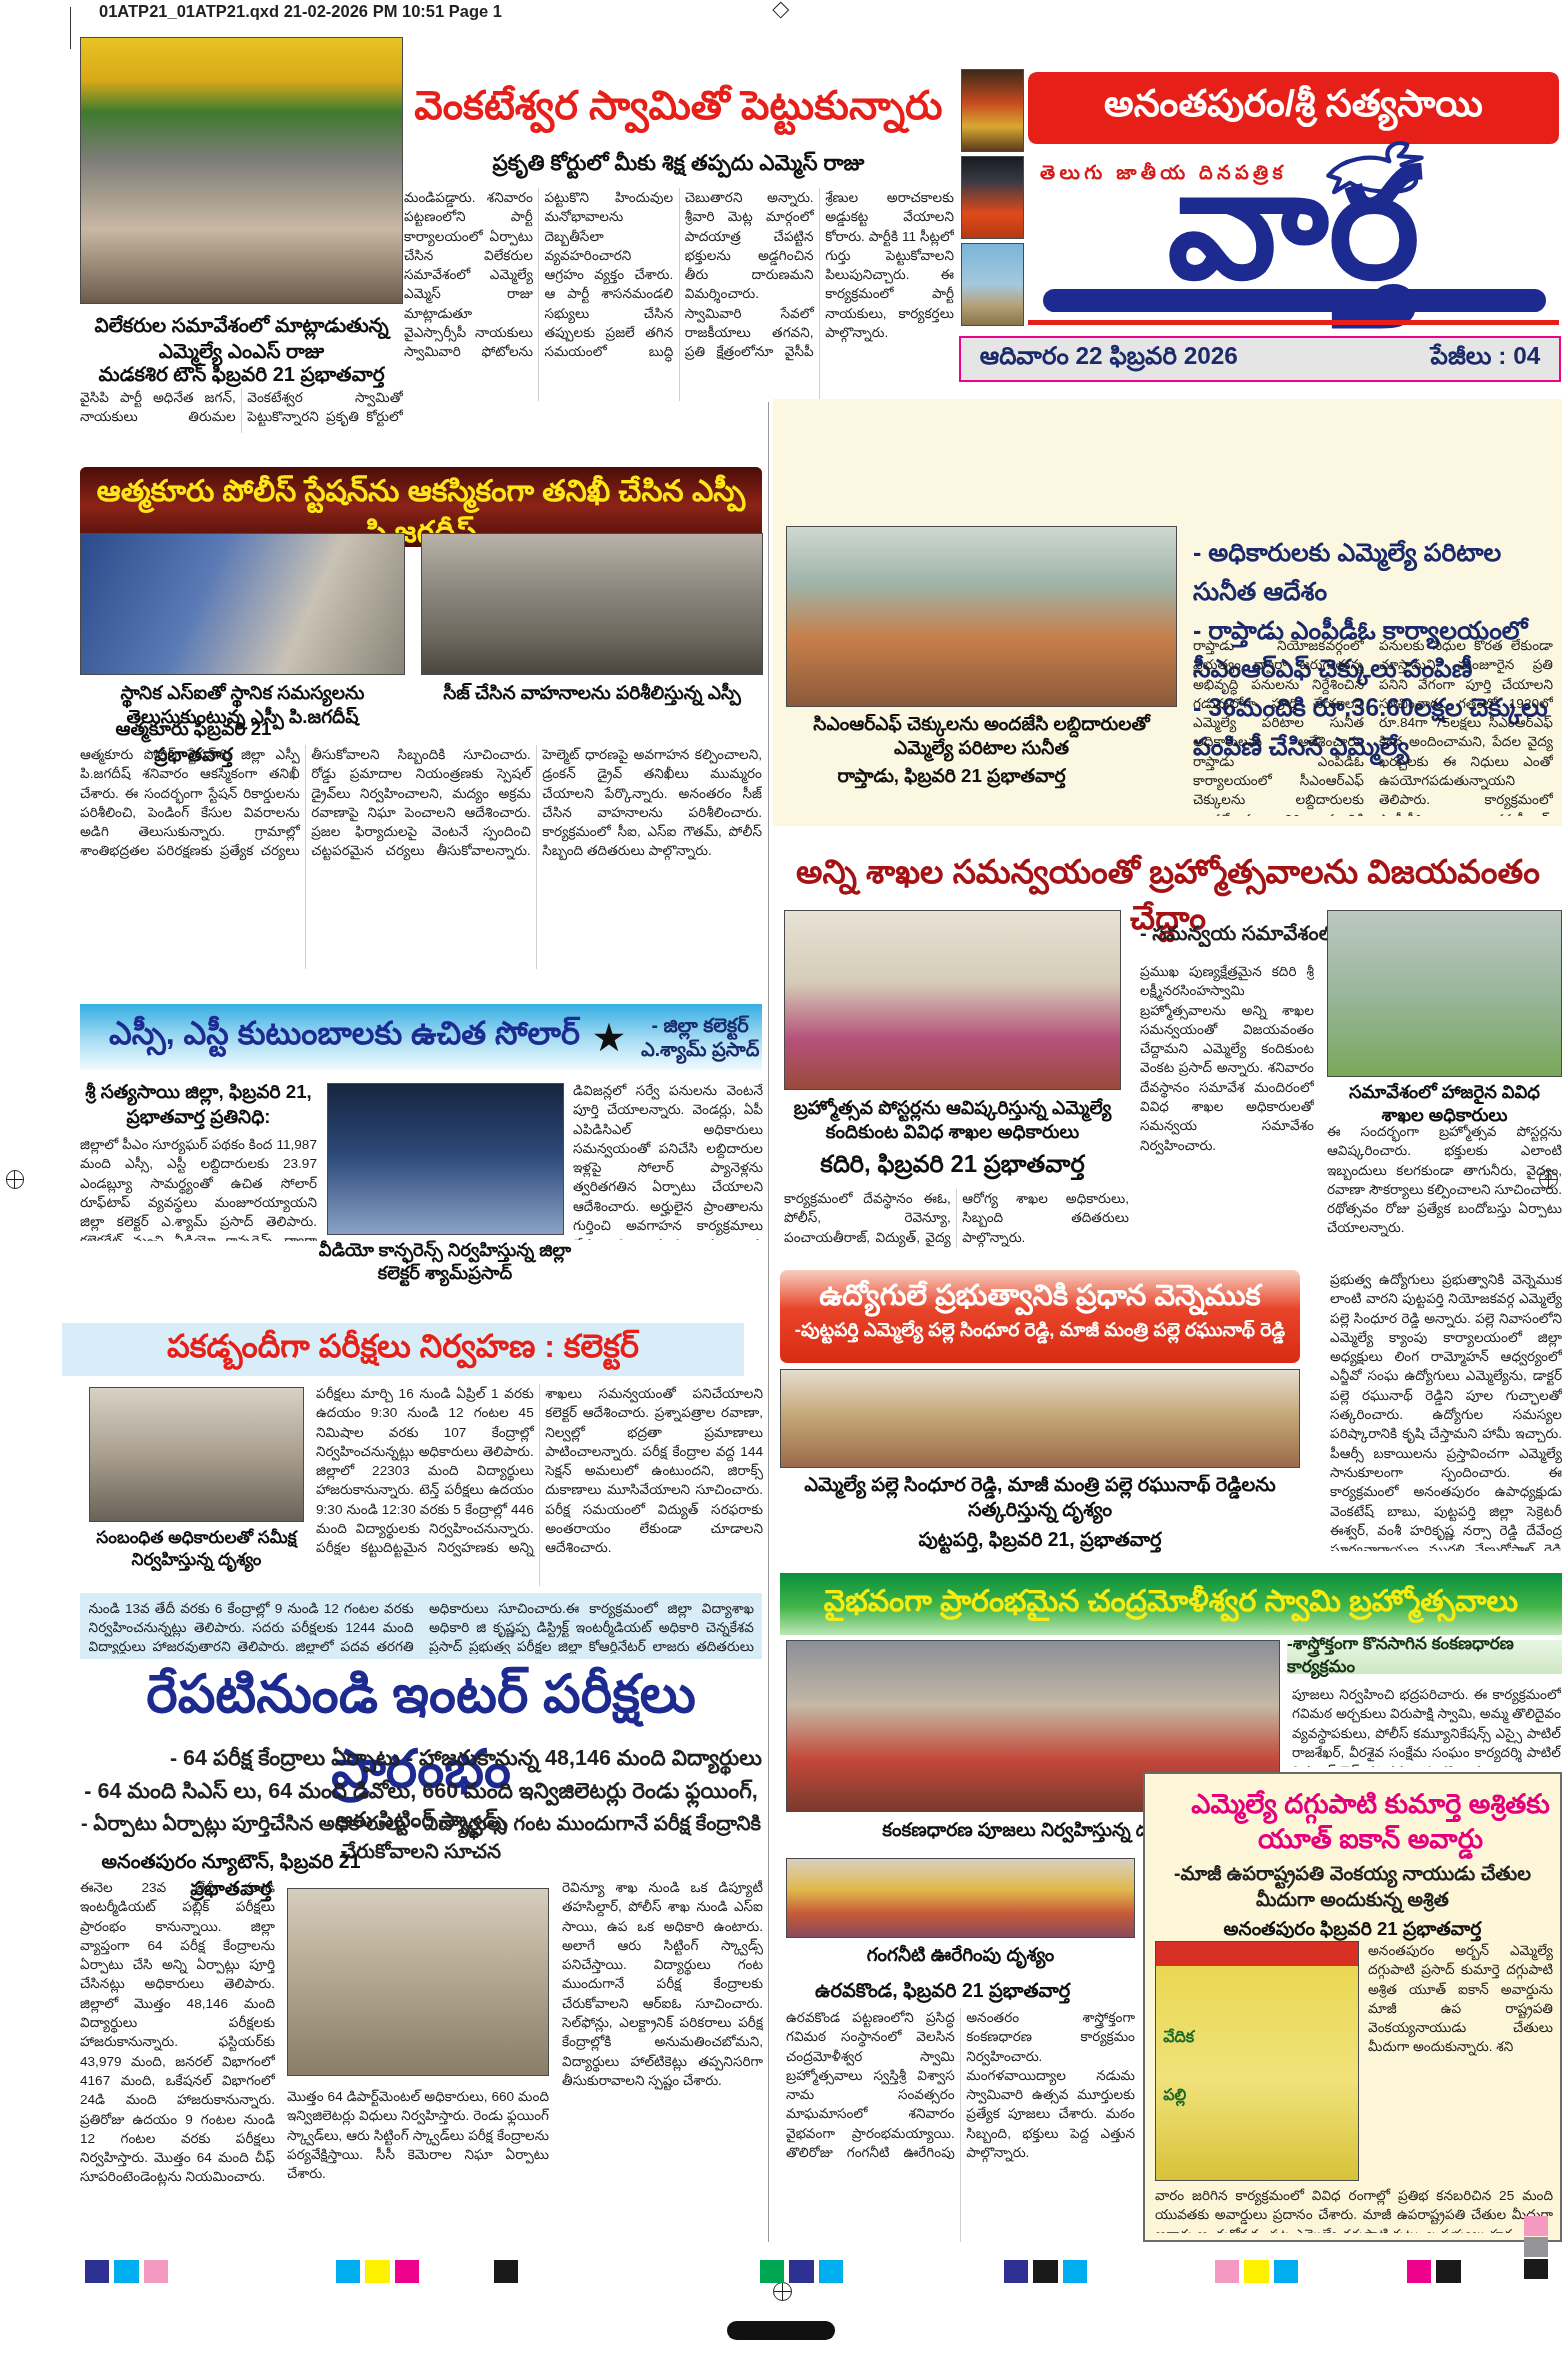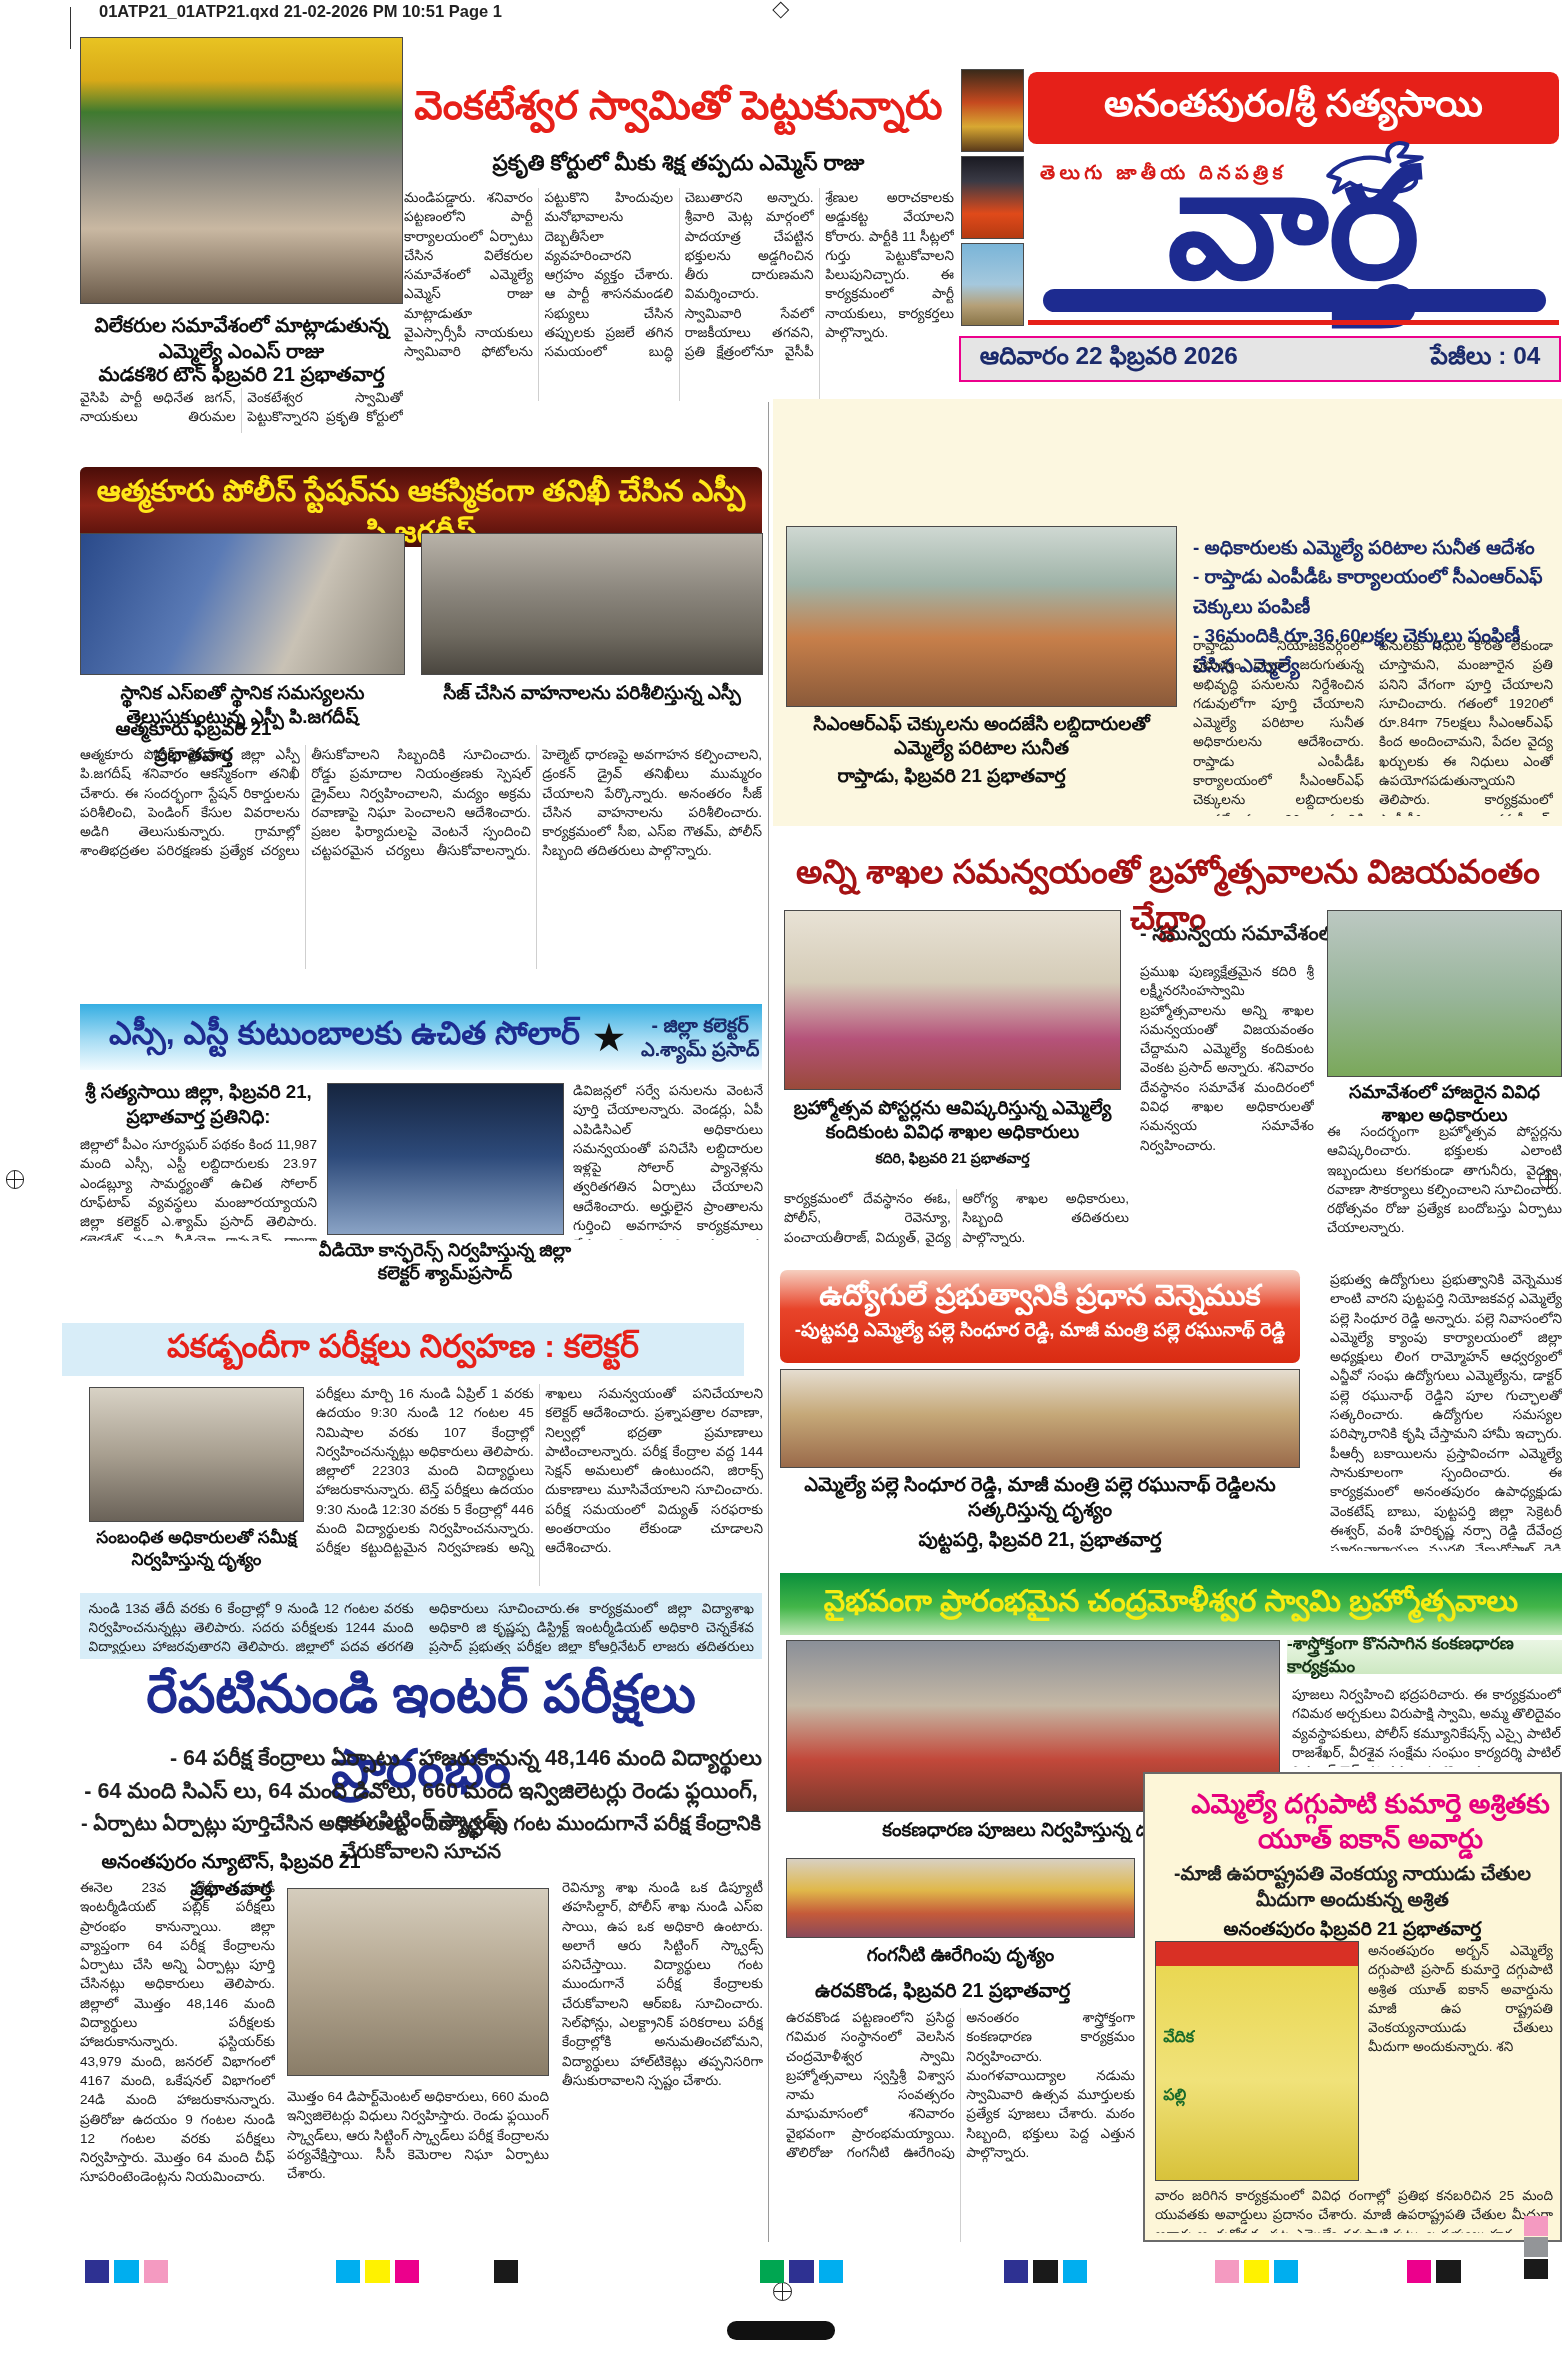--- a/index.html
+++ b/index.html
@@ -98,32 +98,32 @@
   <div class="abs photo ph-vehicles" style="left:421px;top:533px;width:342px;height:142px;"></div>
   <div class="abs caption" style="left:80px;top:681px;width:325px;">స్థానిక ఎస్ఐతో స్థానిక సమస్యలను తెలుసుకుంటున్న ఎస్పీ పి.జగదీష్</div>
   <div class="abs caption" style="left:421px;top:681px;width:342px;">సీజ్ చేసిన వాహనాలను పరిశీలిస్తున్న ఎస్పీ</div>
   <div class="abs dateline" style="left:80px;top:718px;width:227px;font-size:18.7px;">ఆత్మకూరు ఫిబ్రవరి 21 ప్రభాతవార్త</div>
   <div class="abs body-text cols3" style="left:80px;top:745px;width:682px;height:224px;overflow:hidden;">ఆత్మకూరు పోలీస్ స్టేషన్‌ను జిల్లా ఎస్పీ పి.జగదీష్ శనివారం ఆకస్మికంగా తనిఖీ చేశారు. ఈ సందర్భంగా స్టేషన్ రికార్డులను పరిశీలించి, పెండింగ్ కేసుల వివరాలను అడిగి తెలుసుకున్నారు. గ్రామాల్లో శాంతిభద్రతల పరిరక్షణకు ప్రత్యేక చర్యలు తీసుకోవాలని సిబ్బందికి సూచించారు. రోడ్డు ప్రమాదాల నియంత్రణకు స్పెషల్ డ్రైవ్‌లు నిర్వహించాలని, మద్యం అక్రమ రవాణాపై నిఘా పెంచాలని ఆదేశించారు. ప్రజల ఫిర్యాదులపై వెంటనే స్పందించి చట్టపరమైన చర్యలు తీసుకోవాలన్నారు. హెల్మెట్ ధారణపై అవగాహన కల్పించాలని, డ్రంకన్ డ్రైవ్ తనిఖీలు ముమ్మరం చేయాలని పేర్కొన్నారు. అనంతరం సీజ్ చేసిన వాహనాలను పరిశీలించారు. కార్యక్రమంలో సీఐ, ఎస్ఐ గౌతమ్, పోలీస్ సిబ్బంది తదితరులు పాల్గొన్నారు.</div>
 
   <div class="abs cream" style="left:773px;top:399px;width:789px;height:427px;"></div>
   <div class="abs photo ph-cheques" style="left:786px;top:526px;width:391px;height:181px;"></div>
   <div class="abs caption" style="left:786px;top:712px;width:391px;">సిఎంఆర్ఎఫ్ చెక్కులను అందజేసి లబ్దిదారులతో ఎమ్మెల్యే పరిటాల సునీత</div>
   <div class="abs dateline" style="left:756px;top:765px;width:391px;font-size:18.7px;">రాప్తాడు, ఫిబ్రవరి 21 ప్రభాతవార్త</div>
-  <div class="abs" style="left:1193px;top:533px;width:359px;font-size:19px;font-weight:bold;color:#1b2a6b;line-height:1.55;">
+  <div class="abs" style="left:1193px;top:533px;width:359px;font-size:25px;font-weight:bold;color:#1b2a6b;line-height:1.55;">
     <div>- అధికారులకు ఎమ్మెల్యే పరిటాల సునీత ఆదేశం</div>
     <div>- రాప్తాడు ఎంపీడీఓ కార్యాలయంలో సీఎంఆర్ఎఫ్ చెక్కులు పంపిణీ</div>
     <div>- 36మందికి రూ.36.60లక్షల చెక్కులు పంపిణీ చేసిన ఎమ్మెల్యే</div>
   </div>
   <div class="abs body-text" style="left:1193px;top:636px;width:171px;height:180px;overflow:hidden;">రాప్తాడు నియోజకవర్గంలో ప్రభుత్వం ద్వారా జరుగుతున్న అభివృద్ధి పనులను నిర్దేశించిన గడువులోగా పూర్తి చేయాలని ఎమ్మెల్యే పరిటాల సునీత అధికారులను ఆదేశించారు. రాప్తాడు ఎంపీడీఓ కార్యాలయంలో సీఎంఆర్ఎఫ్ చెక్కులను లబ్దిదారులకు అందజేశారు. 36 మందికి రూ.36.60 లక్షల చెక్కులను పంపిణీ చేశారు. పనుల నాణ్యతలో రాజీ పడొద్దని, ప్రజా సమస్యలు ఉంటే తన దృష్టికి తీసుకురావాలన్నారు. ఇప్పటికే అసెంబ్లీలో పలు సమస్యలను ప్రస్తావించామని, లబ్దిదారులు ఎమ్మెల్యేకు కృతజ్ఞతలు తెలియజేస్తున్నట్లు చెప్పారు.</div>
   <div class="abs body-text" style="left:1379px;top:636px;width:174px;height:180px;overflow:hidden;">పనులకు నిధుల కొరత లేకుండా చూస్తామని, మంజూరైన ప్రతి పనిని వేగంగా పూర్తి చేయాలని సూచించారు. గతంలో 1920లో రూ.84గా 75లక్షలు సీఎంఆర్ఎఫ్ కింద అందించామని, పేదల వైద్య ఖర్చులకు ఈ నిధులు ఎంతో ఉపయోగపడుతున్నాయని తెలిపారు. కార్యక్రమంలో ఎంపీడీఓ, తహసీల్దార్, సర్పంచులు, ఎంపీటీసీలు, టీడీపీ నాయకులు, లబ్దిదారులు తదితరులు పాల్గొన్నారు.</div>
 
   <div class="abs" style="left:775px;top:853px;width:786px;text-align:center;font-size:33px;font-weight:900;color:#a51214;">అన్ని శాఖల సమన్వయంతో బ్రహ్మోత్సవాలను విజయవంతం చేద్దాం</div>
   <div class="abs photo ph-posters" style="left:784px;top:910px;width:337px;height:180px;"></div>
   <div class="abs caption" style="left:784px;top:1096px;width:337px;">బ్రహ్మోత్సవ పోస్టర్లను ఆవిష్కరిస్తున్న ఎమ్మెల్యే కందికుంట వివిధ శాఖల అధికారులు</div>
-  <div class="abs dateline" style="left:784px;top:1150px;width:337px;font-size:14px;">కదిరి, ఫిబ్రవరి 21 ప్రభాతవార్త</div>
+  <div class="abs dateline" style="left:784px;top:1150px;width:337px;font-size:24px;">కదిరి, ఫిబ్రవరి 21 ప్రభాతవార్త</div>
   <div class="abs" style="left:1140px;top:922px;width:402px;font-size:20px;font-weight:bold;color:#222;">- సమన్వయ సమావేశంలో ఎమ్మెల్యే కందికుంట</div>
   <div class="abs photo ph-chairs" style="left:1327px;top:910px;width:235px;height:167px;"></div>
   <div class="abs caption" style="left:1327px;top:1081px;width:235px;font-size:18px;">సమావేశంలో హాజరైన వివిధ శాఖల అధికారులు</div>
   <div class="abs body-text" style="left:1140px;top:962px;width:174px;height:286px;overflow:hidden;">ప్రముఖ పుణ్యక్షేత్రమైన కదిరి శ్రీ లక్ష్మీనరసింహస్వామి బ్రహ్మోత్సవాలను అన్ని శాఖల సమన్వయంతో విజయవంతం చేద్దామని ఎమ్మెల్యే కందికుంట వెంకట ప్రసాద్ అన్నారు. శనివారం దేవస్థానం సమావేశ మందిరంలో వివిధ శాఖల అధికారులతో సమన్వయ సమావేశం నిర్వహించారు.</div>
   <div class="abs body-text" style="left:1327px;top:1122px;width:235px;height:126px;overflow:hidden;">ఈ సందర్భంగా బ్రహ్మోత్సవ పోస్టర్లను ఆవిష్కరించారు. భక్తులకు ఎలాంటి ఇబ్బందులు కలగకుండా తాగునీరు, వైద్యం, రవాణా సౌకర్యాలు కల్పించాలని సూచించారు. రథోత్సవం రోజు ప్రత్యేక బందోబస్తు ఏర్పాటు చేయాలన్నారు.</div>
   <div class="abs body-text cols3" style="left:784px;top:1189px;width:345px;height:59px;overflow:hidden;column-count:2;">కార్యక్రమంలో దేవస్థానం ఈఓ, పోలీస్, రెవెన్యూ, పంచాయతీరాజ్, విద్యుత్, వైద్య ఆరోగ్య శాఖల అధికారులు, సిబ్బంది తదితరులు పాల్గొన్నారు.</div>
 
   <div class="abs band-blue" style="left:80px;top:1004px;width:682px;height:66px;display:flex;align-items:center;">
     <span style="margin-left:29px;font-size:32px;font-weight:900;color:#1d2b90;">ఎస్సీ, ఎస్టీ కుటుంబాలకు ఉచిత సోలార్</span>
     <span style="margin-left:11.5px;font-size:39px;color:#101010;">★</span>

